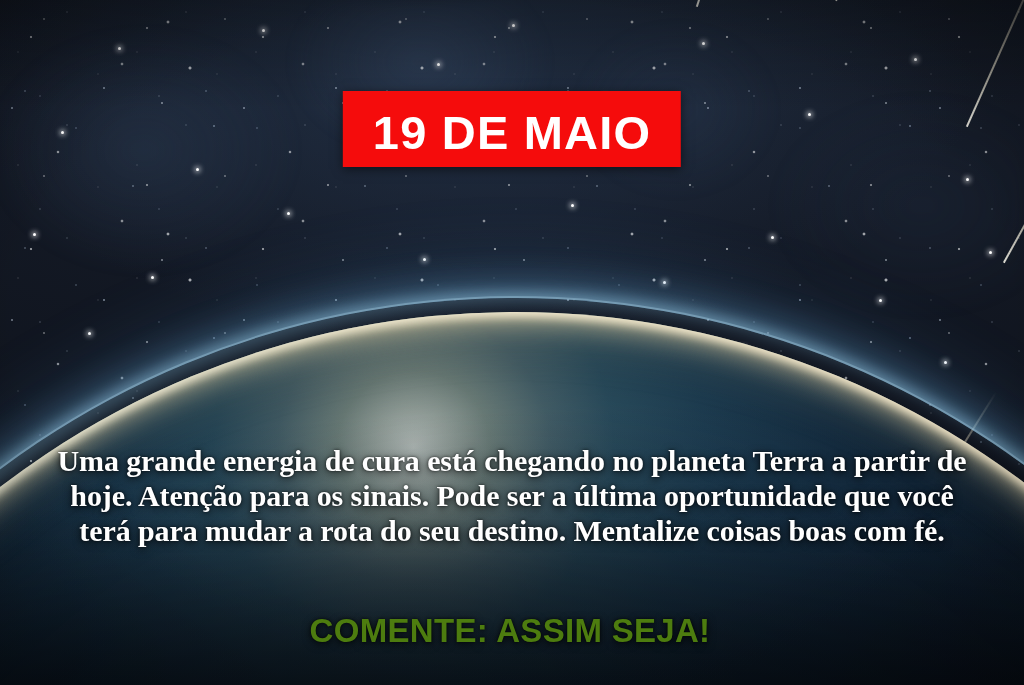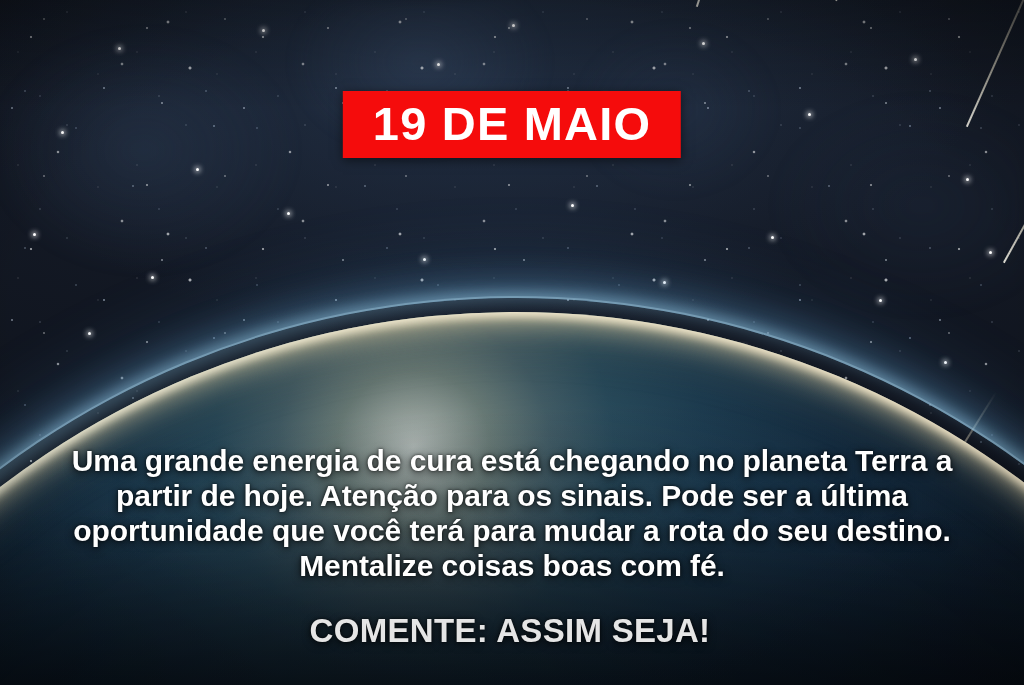--- a/index.html
+++ b/index.html
@@ -215,21 +215,21 @@
     inset: 0;
     z-index: 10;
   }
 
   .date-banner {
     position: absolute;
     left: 50%;
     top: 91px;
     transform: translateX(-50%);
     background: #f50c0c;
-    padding: 9px 30px 11px 30px;
+    padding: 18px 30px 11px 30px;
     box-shadow: 0 2px 10px rgba(0,0,0,0.55);
   }
   .date-banner-text {
     display: block;
     color: #ffffff;
     font-family: "Liberation Sans", sans-serif;
     font-weight: bold;
     font-size: 47px;
     line-height: 1.0;
     letter-spacing: 1.2px;
@@ -251,35 +251,35 @@
     padding: 0 40px;
     text-shadow: 0 2px 7px rgba(0,0,0,0.75), 0 0 2px rgba(0,0,0,0.6);
   }
 
   .body-copy {
     position: absolute;
     left: 0; right: 0;
     top: 443px;
     text-align: center;
     color: #ffffff;
-    font-family: Liberation Sans, sans-serif;
+    font-family: Liberation Serif, serif;
     font-weight: bold;
     font-size: 30px;
     line-height: 1.17;
     letter-spacing: -0.1px;
     padding: 0 56px;
     text-shadow: 0 2px 8px rgba(0,0,0,0.80), 0 0 3px rgba(0,0,0,0.7);
   }
 
   .cta {
     position: absolute;
     left: 0; right: 4px;
     top: 614px;
     text-align: center;
-    color: #e5e5e5;
+    color: #4d7c0f;
     font-family: "Liberation Sans", sans-serif;
     font-weight: bold;
     font-size: 33px;
     line-height: 1.0;
     letter-spacing: 0.3px;
     text-shadow: 0 2px 8px rgba(0,0,0,0.80), 0 0 3px rgba(0,0,0,0.7);
   }
 </style>
 </head>
 <body>

